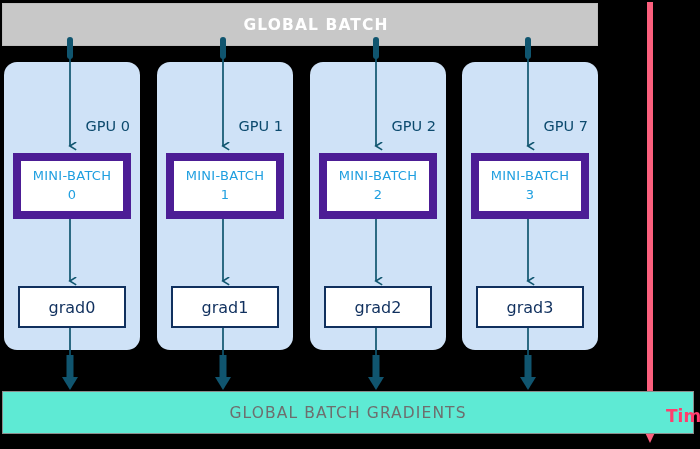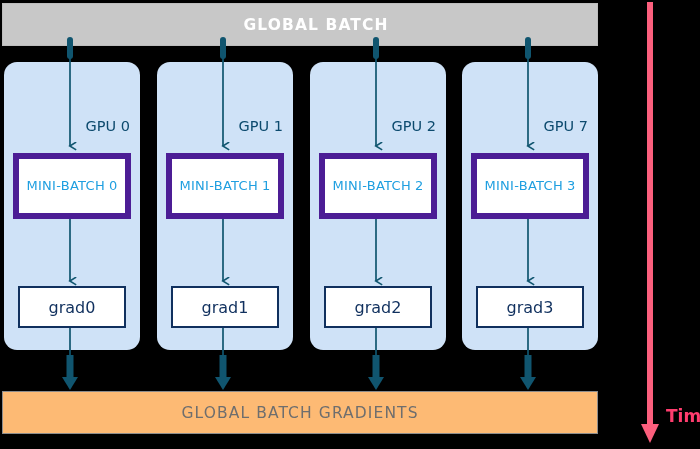--- a/index.html
+++ b/index.html
@@ -60,24 +60,24 @@
   }
 
   
   .mini-batch {
     position: absolute;
     left: 9px;
     top: 91px;
     width: 118px;
     height: 66px;
     background: #ffffff;
-    border: 6px solid #4c1d95;
-    box-sizing: border-box;
-    display: flex;
-    flex-direction: row;
+    border: 8px solid #4c1d95;
+    box-sizing: border-box;
+    display: flex;
+    flex-direction: column;
     align-items: center;
     justify-content: center;
     gap: 4px;
   }
   .mini-batch .mb-title,
   .mini-batch .mb-index {
     color: #1f9fe0;
     font-size: 13px;
     letter-spacing: 0.3px;
     line-height: 1.15;
@@ -112,23 +112,23 @@
     width: 700px;
     height: 449px;
     pointer-events: none;
   }
 
   
   .gradients-bar {
     position: absolute;
     left: 2px;
     top: 391px;
-    width: 596px;
+    width: 692px;
     height: 43px;
-    background: #fdba74;
+    background: #5eead4;
     border: 1px solid #8c8c8c;
     box-sizing: border-box;
     display: flex;
     align-items: center;
     justify-content: center;
   }
   .gradients-bar .label {
     color: #6e6e6e;
     font-size: 15.5px;
     letter-spacing: 1.1px;

